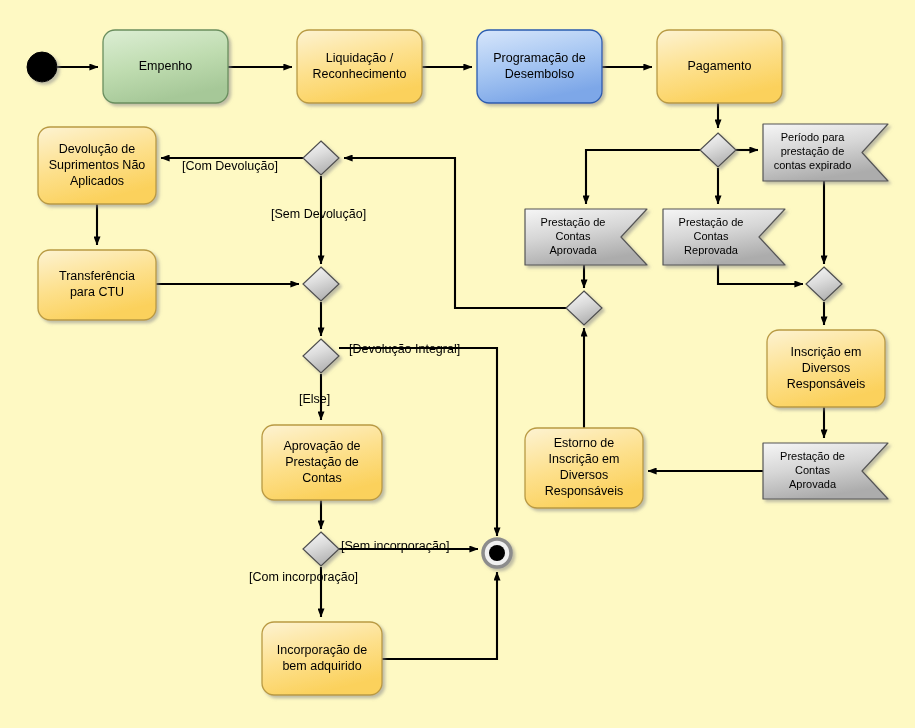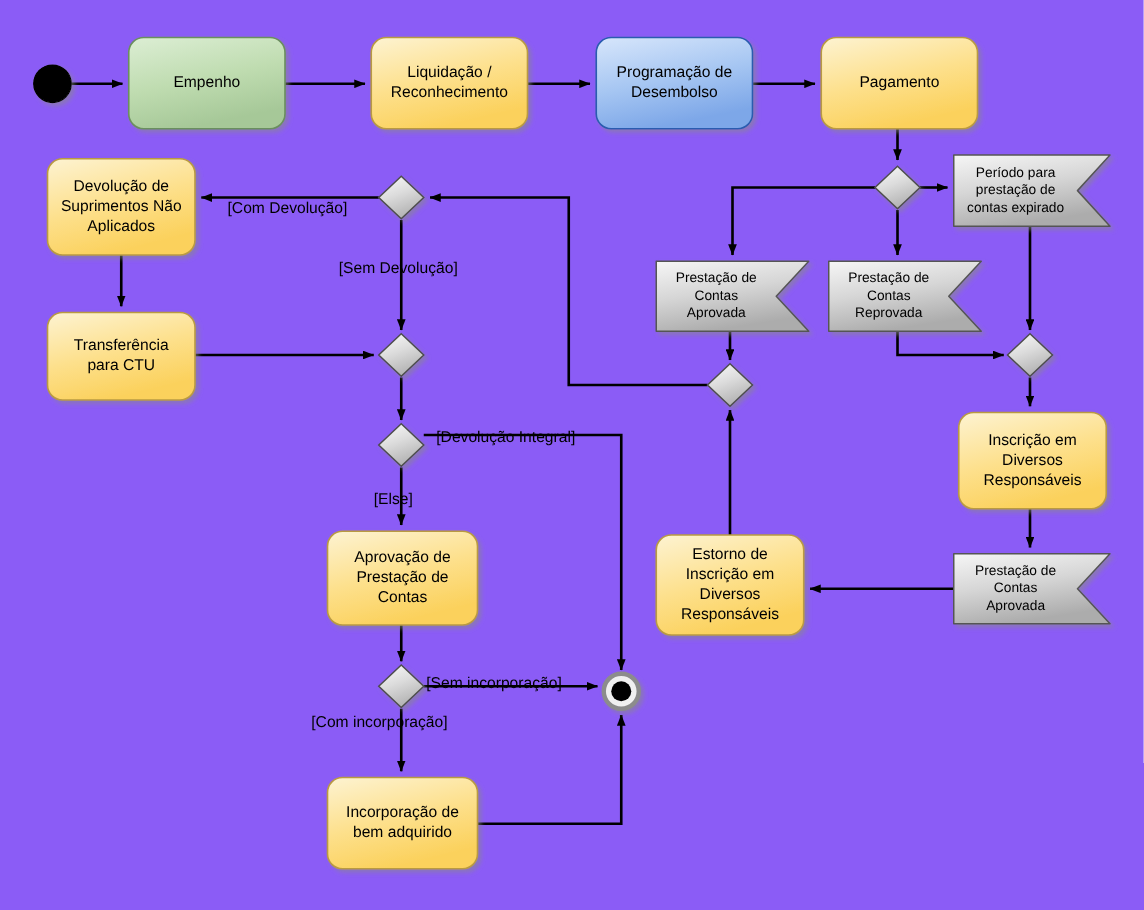--- a/index.html
+++ b/index.html
@@ -1,19 +1,19 @@
 <!DOCTYPE html>
 <html><head>
 <meta charset="utf-8">
 <title>Diagrama de Atividades</title>
 <style>
   html,body{margin:0;padding:0;background:#ffffff;}
   body{width:915px;height:728px;overflow:hidden;
        font-family:"Liberation Sans","DejaVu Sans",sans-serif;}
-  #diagram-root{position:relative;width:915px;height:728px;background:#8b5cf6;}
+  #diagram-root{position:relative;width:915px;height:728px;background:#fef9c3;}
   svg{display:block;}
   text{font-family:"Liberation Sans","DejaVu Sans",sans-serif;fill:#000;}
   .node-label{font-size:12.5px;text-anchor:middle;dominant-baseline:middle;}
   .signal-label{font-size:11px;text-anchor:middle;dominant-baseline:middle;}
   .guard-label{font-size:12.5px;dominant-baseline:middle;}
   .edge{fill:none;stroke:#000;stroke-width:2.1;}
 </style>
 </head>
 <body>
 

